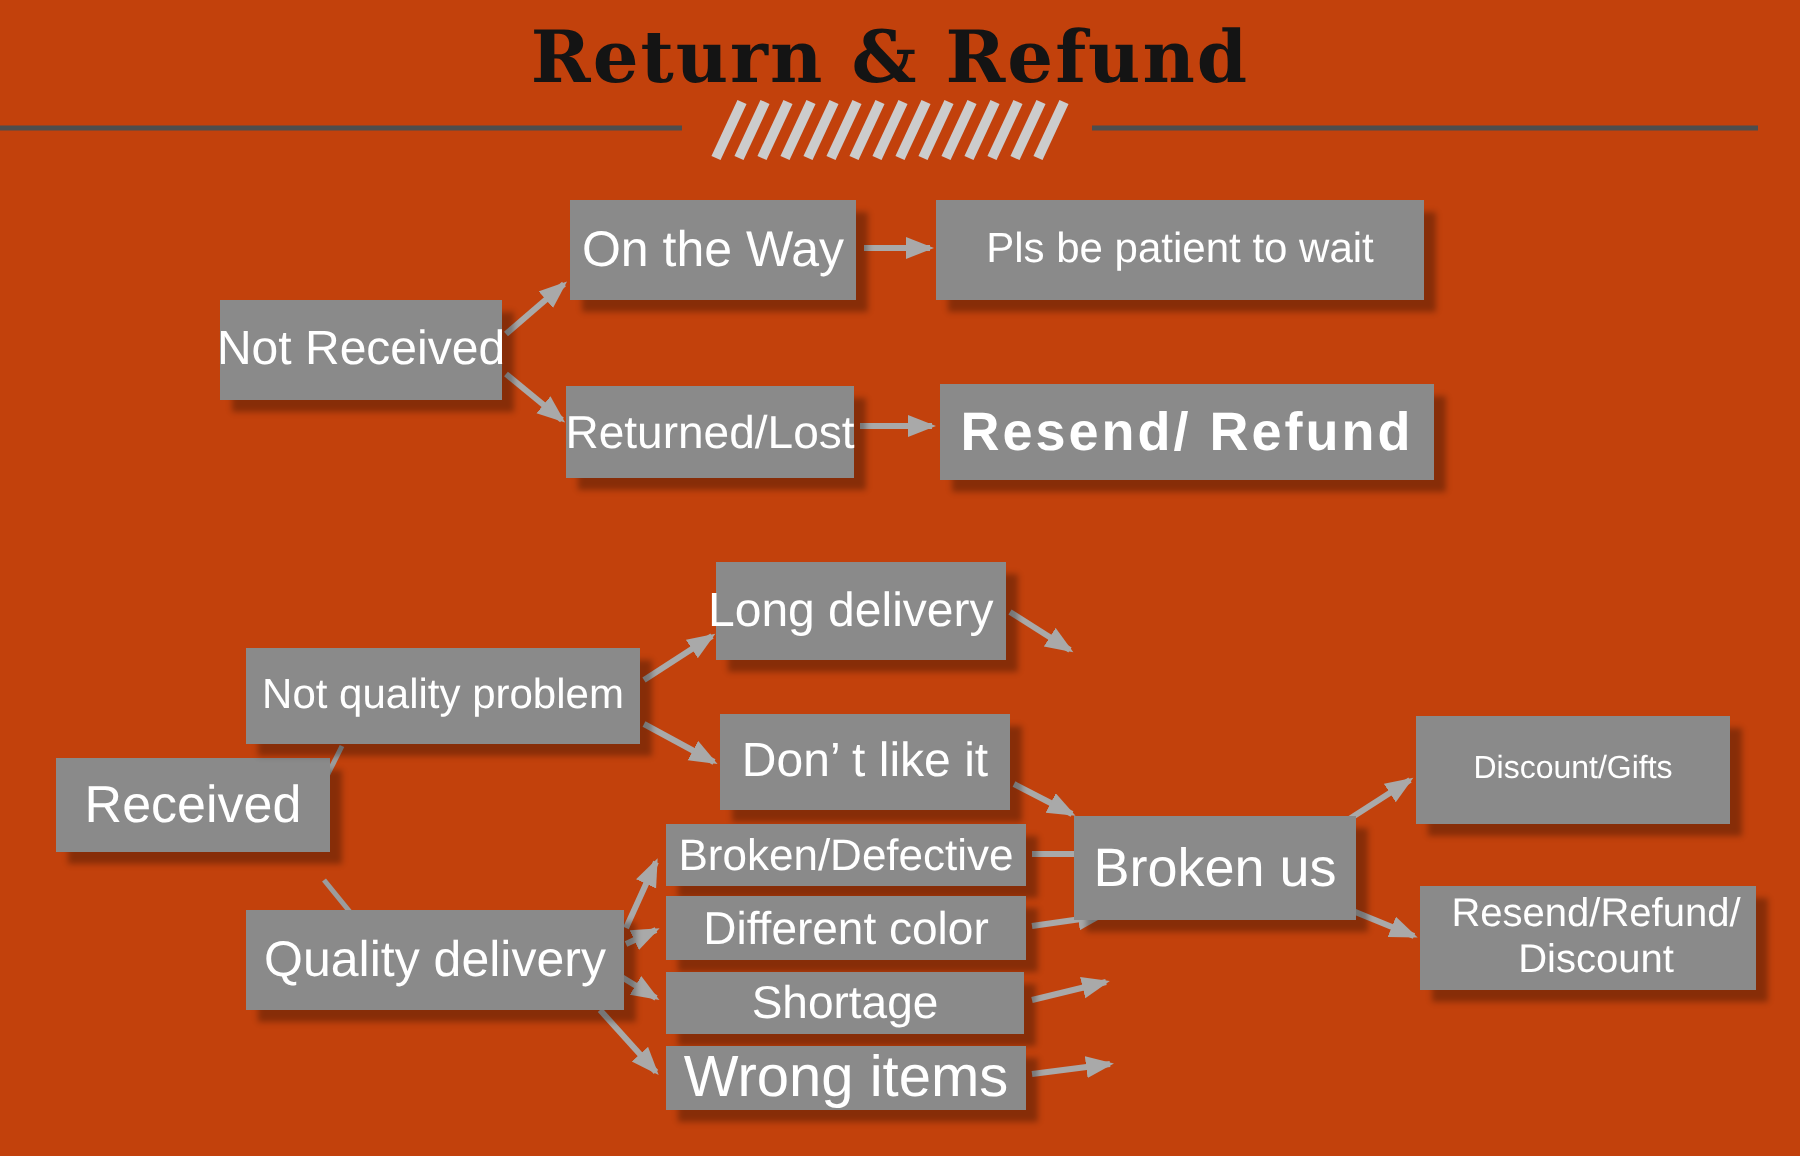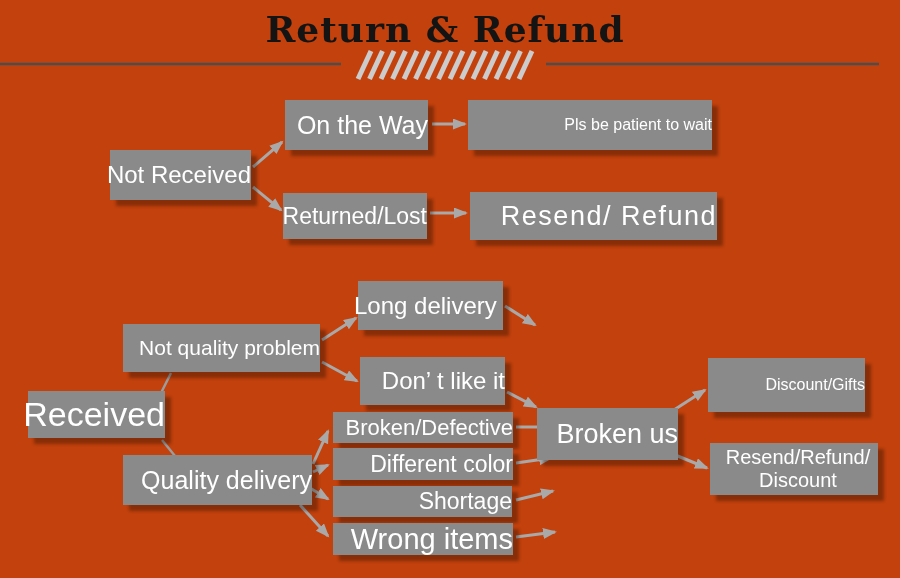--- a/index.html
+++ b/index.html
@@ -15,29 +15,29 @@
     text-align:center;
     font-family:"DejaVu Serif", serif;
     font-weight:bold;
     font-size:36px;
     color:#141414;
     letter-spacing:1px;
   }
   .layer{position:absolute;left:0;top:0;width:900px;height:578px;}
   .node{
     position:absolute;
-    display:flex;align-items:center;justify-content:flex-end;
+    display:flex;align-items:center;justify-content:center;
     background:#8a8a8a;
     color:#ffffff;
     box-shadow:6px 6px 3px rgba(0,0,0,0.30);
     white-space:nowrap;
     z-index:2;
   }
   .node span{display:block;}
-  .semispread{font-weight:400;letter-spacing:1.5px;}
+  .semispread{font-weight:700;letter-spacing:1.5px;}
   .leftflush{justify-content:flex-start;}
   .leftflush span{margin-left:-4px;}
   .twoline{
     flex-direction:column;align-items:center;justify-content:center;
     padding-left:8px;line-height:1.15;white-space:normal;
   }
 </style>
 </head>
 <body>
 
@@ -105,31 +105,31 @@
       <line x1="663" y1="450" x2="707" y2="468" marker-end="url(#ah)"></line>
     </g>
   </svg>
 
   <div class="node" style="left:110px;top:150px;width:141px;height:50px;font-size:24px">
     <span>Not Received</span>
   </div>
   <div class="node" style="left:285px;top:100px;width:143px;height:50px;font-size:25px">
     <span>On the Way</span>
   </div>
-  <div class="node" style="left:468px;top:100px;width:244px;height:50px;font-size:16px">
+  <div class="node" style="left:468px;top:100px;width:244px;height:50px;font-size:21px">
     <span>Pls be patient to wait</span>
   </div>
   <div class="node" style="left:283px;top:193px;width:144px;height:46px;font-size:23px">
     <span>Returned/Lost</span>
   </div>
   <div class="node semispread" style="left:470px;top:192px;width:247px;height:48px;font-size:27px">
     <span>Resend/ Refund</span>
   </div>
 
-  <div class="node" style="left:28px;top:391px;width:137px;height:47px;font-size:34px">
+  <div class="node" style="left:28px;top:379px;width:137px;height:47px;font-size:26px">
     <span>Received</span>
   </div>
   <div class="node" style="left:123px;top:324px;width:197px;height:48px;font-size:21px">
     <span>Not quality problem</span>
   </div>
   <div class="node" style="left:123px;top:455px;width:189px;height:50px;font-size:25px">
     <span>Quality delivery</span>
   </div>
 
   <div class="node leftflush" style="left:358px;top:281px;width:145px;height:49px;font-size:24px">

